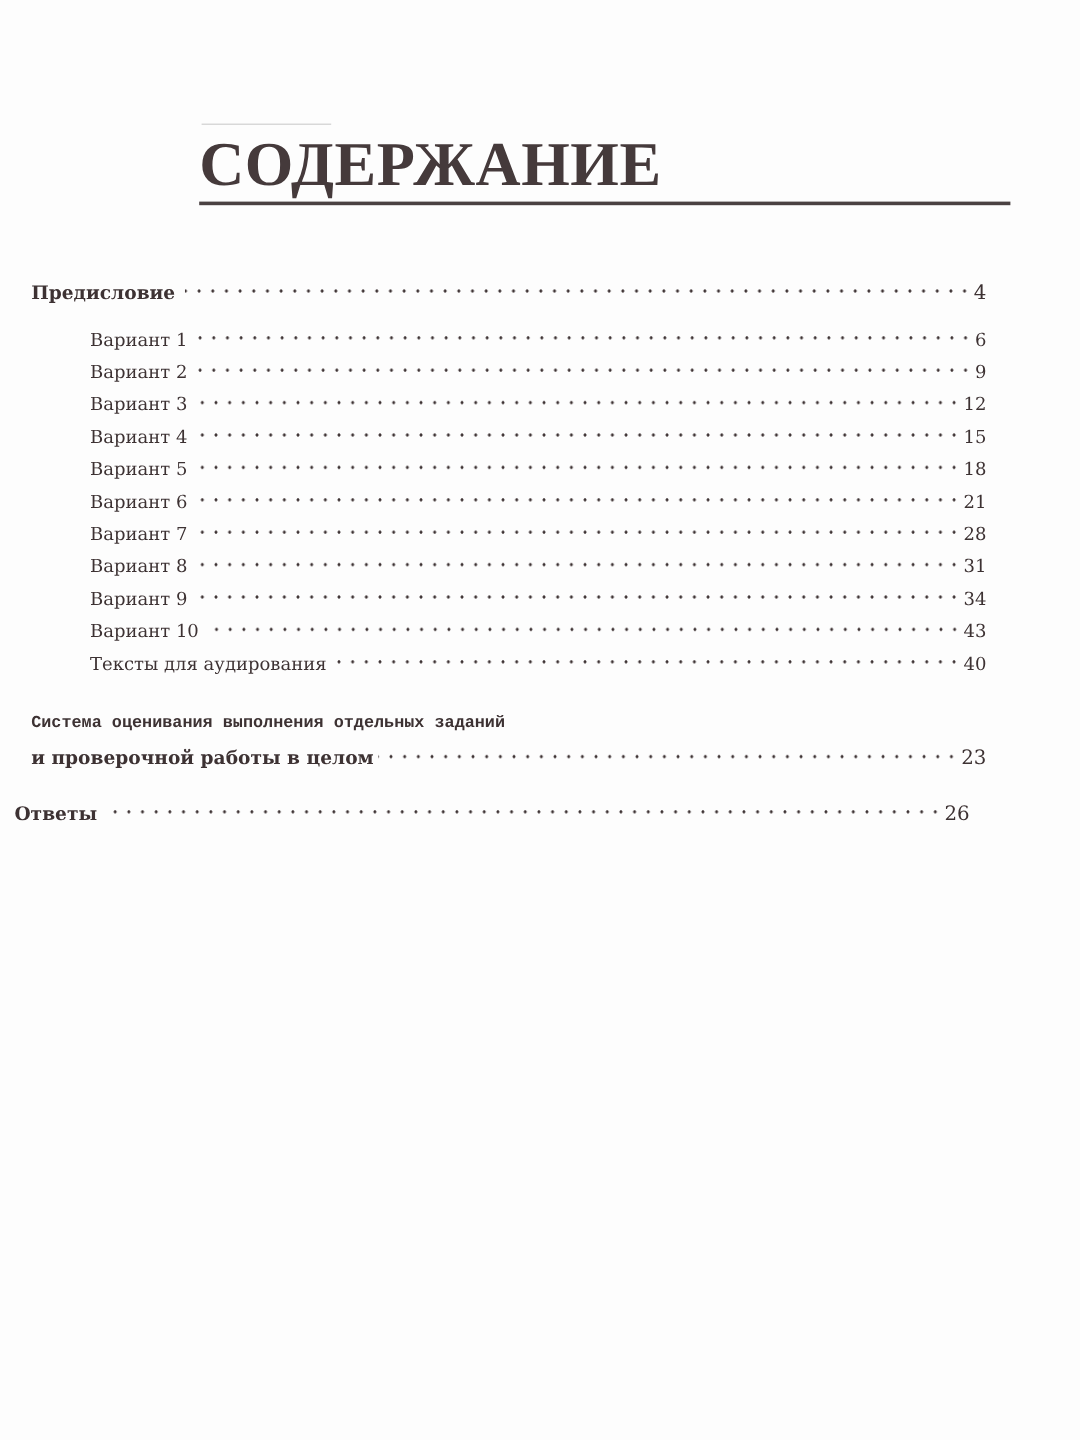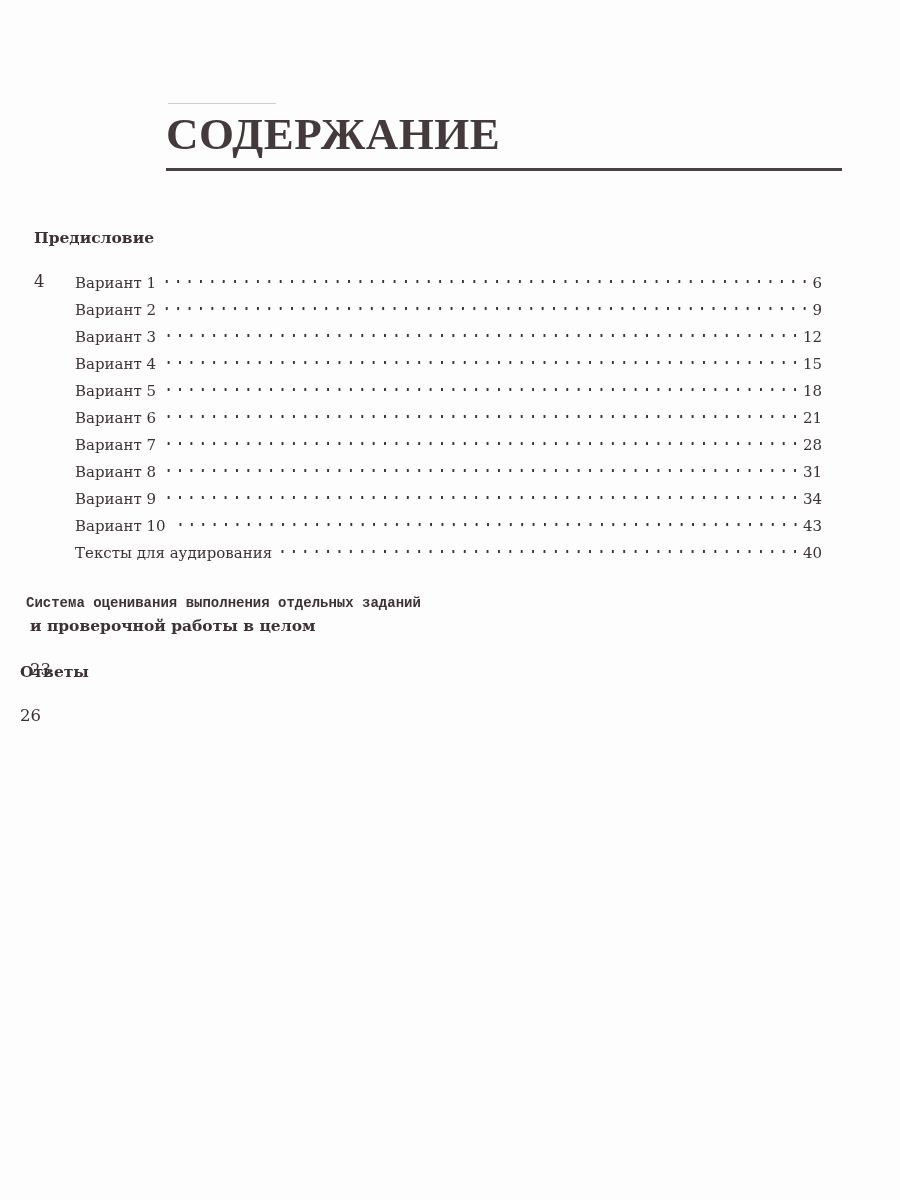--- a/index.html
+++ b/index.html
@@ -23,21 +23,21 @@
       height: 1px;
       background: #cfcfcf;
     }
     .page-title {
       position: absolute;
       left: 166px;
       top: 112px;
       margin: 0;
       font-family: "Liberation Serif", "DejaVu Serif", serif;
       font-weight: bold;
-      font-size: 45px;
+      font-size: 52px;
       letter-spacing: 0.5px;
       color: #453a3b;
       line-height: 1;
     }
     .title-rule {
       position: absolute;
       left: 166px;
       top: 168px;
       width: 676px;
       height: 3px;
@@ -53,21 +53,20 @@
       position: absolute;
       display: flex;
       align-items: baseline;
       font-size: 15px;
       line-height: 22px;
       white-space: nowrap;
     }
     .toc-row.section {
       font-weight: bold;
       font-size: 15.5px;
-      flex-direction: column;
     }
     .toc-label {
       flex: 0 0 auto;
     }
     .leader {
       flex: 1 1 auto;
       overflow: hidden;
       margin: 0 2px 0 8px;
       height: 22px;
       position: relative;

